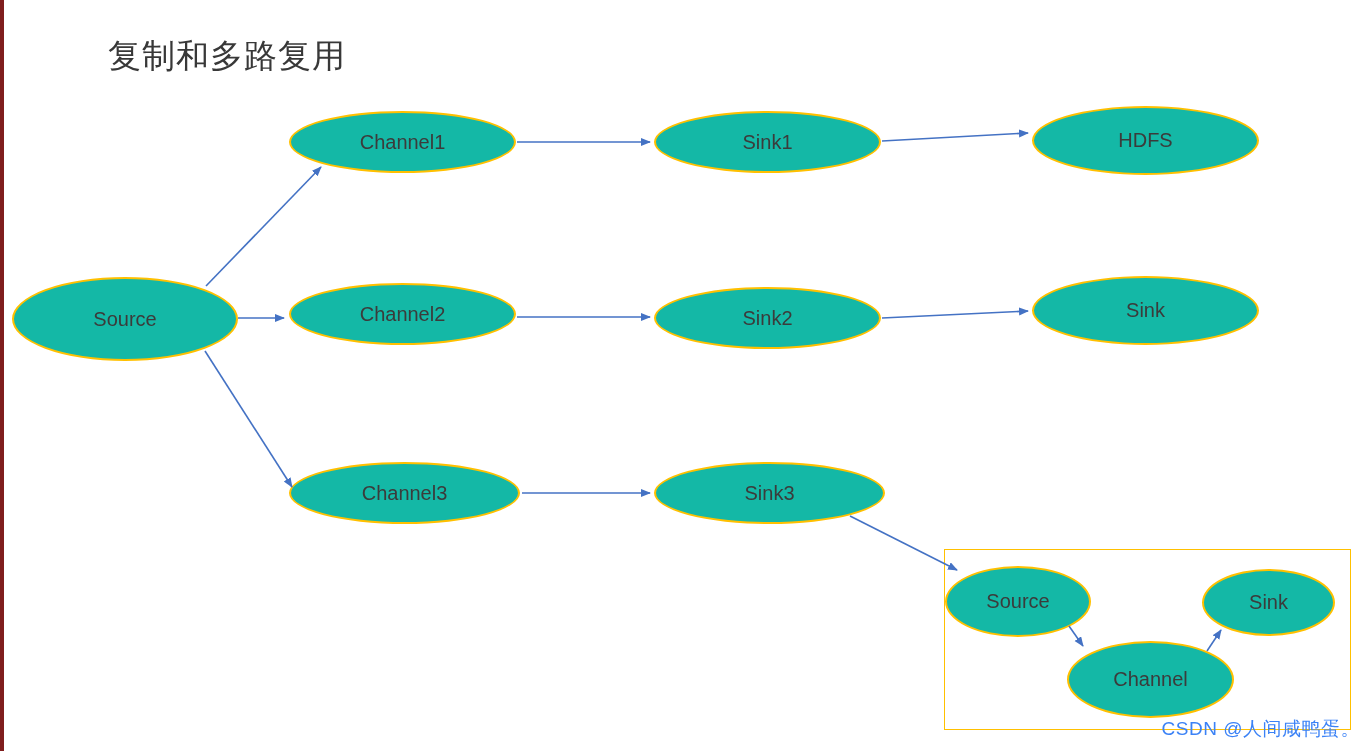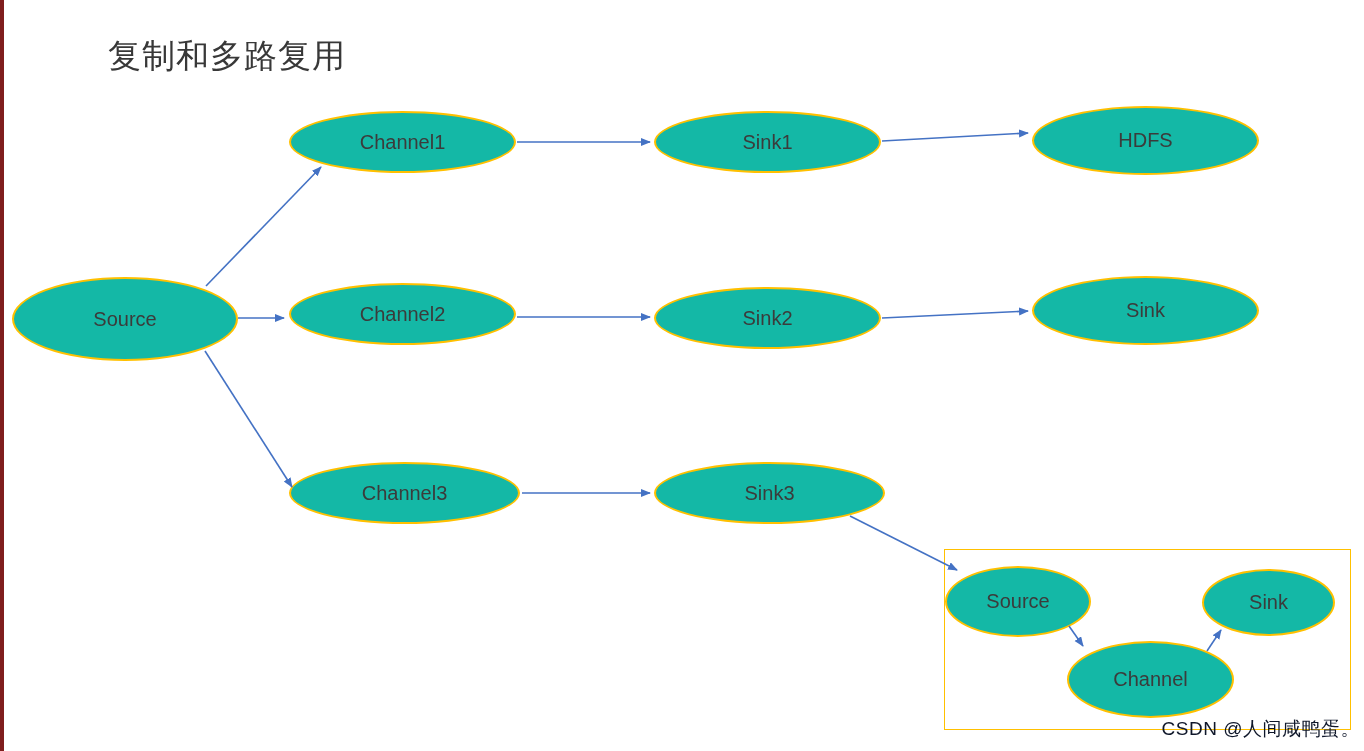--- a/index.html
+++ b/index.html
@@ -55,21 +55,21 @@
     pointer-events:none;
   }
   svg.edges line{
     stroke:var(--arrow);
     stroke-width:1.6;
   }
   .watermark{
     position:absolute;
     right:4px;top:716px;
     font-size:19px;
-    color:#0f172a;
+    color:#3b82f6;
     letter-spacing:0.5px;
   }
 </style>
 </head>
 <body>
 
 <div class="canvas">
 
   <div class="page-title">复制和多路复用</div>
 

